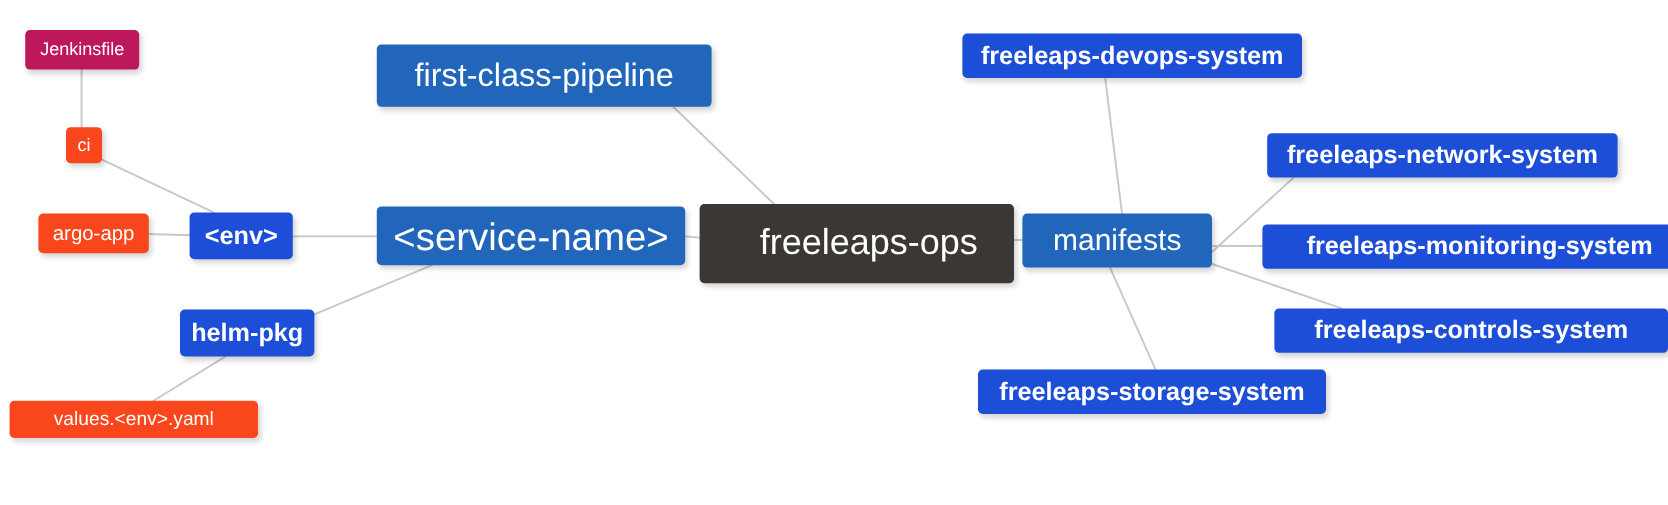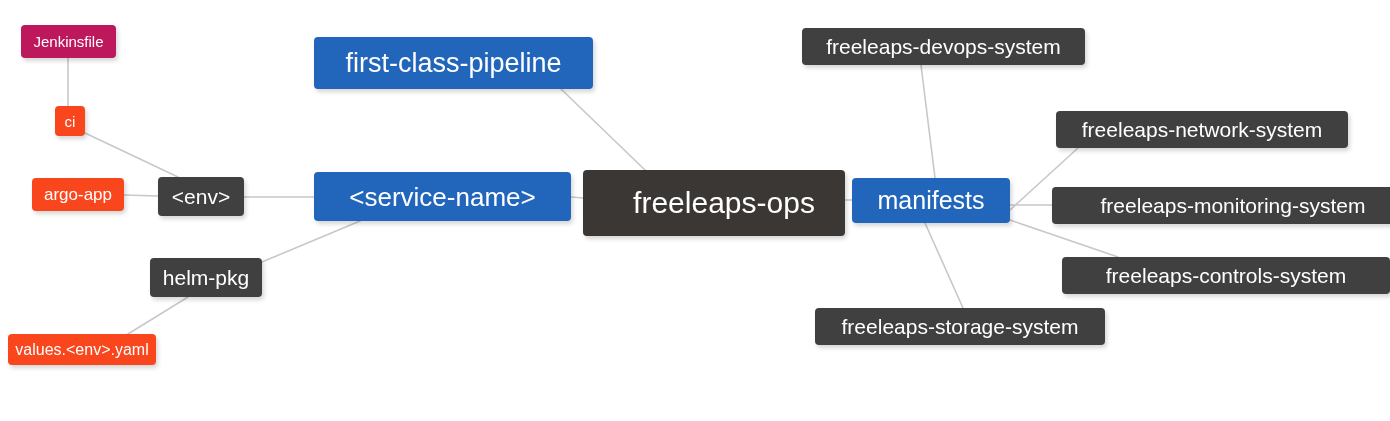--- a/index.html
+++ b/index.html
@@ -42,21 +42,21 @@
     -webkit-font-smoothing: antialiased;
     user-select: none;
   }
   .node-label {
     display: block;
     color: #ffffff;
   }
   
   .c-root    { background: #3b3734; }
   .c-blue    { background: #2266bb; }
-  .c-green   { background: #404040; }
+  .c-green   { background: #1d4ed8; font-weight: bold; }
   .c-orange  { background: #be185d; }
   .c-red     { background: #f9461c; }
 </style>
 </head>
 <body>
 
 <div id="mindmap-canvas">
   <svg id="edge-layer" width="1390" height="421" viewBox="0 0 1390 421">
       <line x1="583" y1="198" x2="571" y2="197" stroke="#c8c8c8" stroke-width="1.6" stroke-linecap="round"></line>
       <line x1="645" y1="170" x2="561" y2="89" stroke="#c8c8c8" stroke-width="1.6" stroke-linecap="round"></line>
@@ -73,39 +73,39 @@
       <line x1="1010" y1="220" x2="1118" y2="257" stroke="#c8c8c8" stroke-width="1.6" stroke-linecap="round"></line>
       <line x1="925" y1="223" x2="963" y2="308" stroke="#c8c8c8" stroke-width="1.6" stroke-linecap="round"></line>
     </svg>
   <div id="node-layer">
       <div class="node c-root" style="left: 583px; top: 170px; width: 262px; height: 66px; font-size: 30px; padding-left: 20px;">
         <span class="node-label">freeleaps-ops</span>
       </div>
       <div class="node c-blue" style="left: 314px; top: 37px; width: 279px; height: 52px; font-size: 27px; align-items: center;">
         <span class="node-label">first-class-pipeline</span>
       </div>
-      <div class="node c-blue" style="left: 314px; top: 172px; width: 257px; height: 49px; font-size: 26px;">
+      <div class="node c-blue" style="left: 314px; top: 172px; width: 257px; height: 49px; font-size: 32px;">
         <span class="node-label">&lt;service-name&gt;</span>
       </div>
       <div class="node c-green" style="left: 158px; top: 177px; width: 86px; height: 39px; font-size: 21px;">
         <span class="node-label">&lt;env&gt;</span>
       </div>
       <div class="node c-red" style="left: 55px; top: 106px; width: 30px; height: 30px; font-size: 15px;">
         <span class="node-label">ci</span>
       </div>
       <div class="node c-orange" style="left: 21px; top: 25px; width: 95px; height: 33px; font-size: 15px;">
         <span class="node-label">Jenkinsfile</span>
       </div>
       <div class="node c-red" style="left: 32px; top: 178px; width: 92px; height: 33px; font-size: 17px;">
         <span class="node-label">argo-app</span>
       </div>
       <div class="node c-green" style="left: 150px; top: 258px; width: 112px; height: 39px; font-size: 21px;">
         <span class="node-label">helm-pkg</span>
       </div>
-      <div class="node c-red" style="left: 8px; top: 334px; width: 148px; height: 31px; font-size: 16px;">
+      <div class="node c-red" style="left: 8px; top: 334px; width: 207px; height: 31px; font-size: 16px;">
         <span class="node-label">values.&lt;env&gt;.yaml</span>
       </div>
       <div class="node c-blue" style="left: 852px; top: 178px; width: 158px; height: 45px; font-size: 25px;">
         <span class="node-label">manifests</span>
       </div>
       <div class="node c-green" style="left: 802px; top: 28px; width: 283px; height: 37px; font-size: 21px;">
         <span class="node-label">freeleaps-devops-system</span>
       </div>
       <div class="node c-green" style="left: 1056px; top: 111px; width: 292px; height: 37px; font-size: 21px;">
         <span class="node-label">freeleaps-network-system</span>

